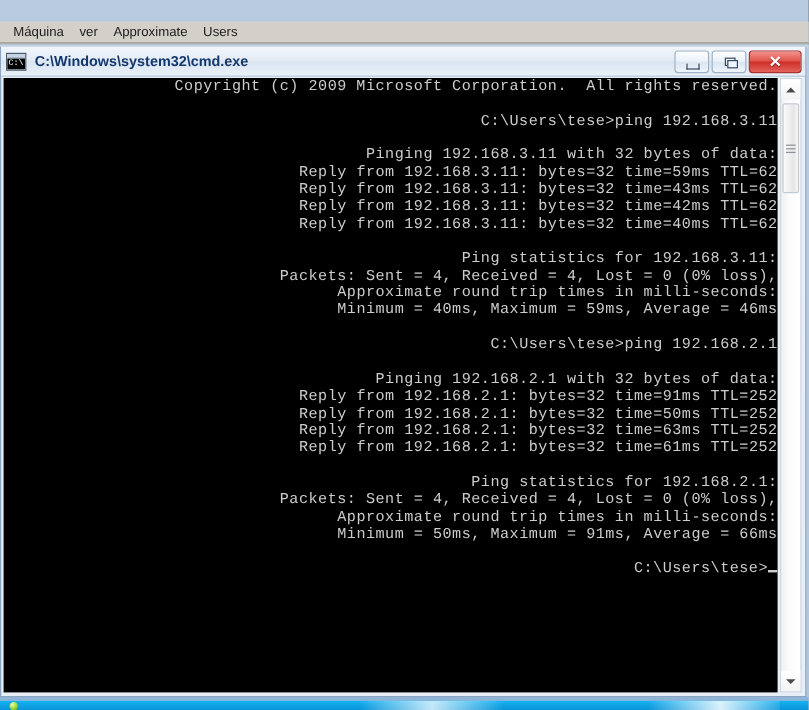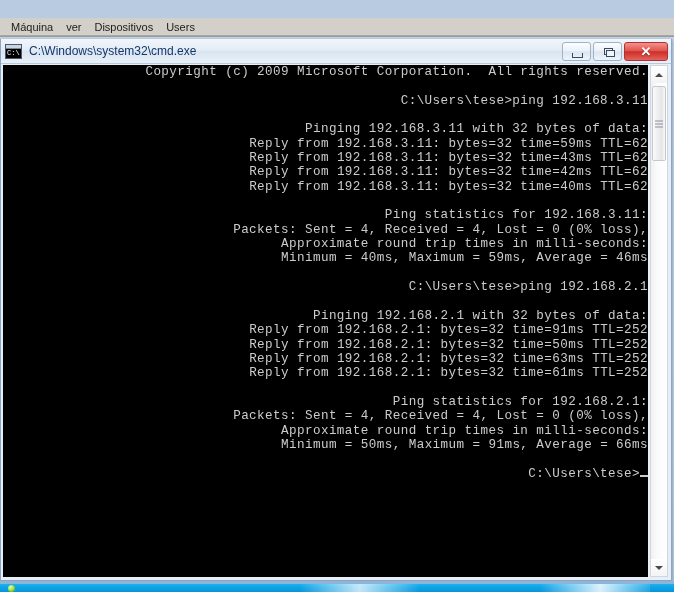--- a/index.html
+++ b/index.html
@@ -153,20 +153,21 @@
     font-size: 7px;
     line-height: 9px;
     padding-left: 1px;
     box-sizing: border-box;
   }
   .cmd-title-text {
     font-size: 12px;
     color: #14386b;
     font-family: "Liberation Sans", sans-serif;
     white-space: nowrap;
+    font-weight: bold;
   }
 
   .cmd-buttons {
     position: absolute;
     right: 3px;
     top: 3px;
     display: flex;
     gap: 2px;
   }
   .winbtn {
@@ -350,21 +351,21 @@
         <span class="q q2"></span>
         <span class="q q3"></span>
         <span class="q q4"></span>
     </div>
     <span class="vbox-title-text">Win7 [Em execução] - Oracle VM VirtualBox</span>
   </div>
 
   <div class="vbox-menubar">
     <div class="vbox-menu-item">Máquina</div>
     <div class="vbox-menu-item">ver</div>
-    <div class="vbox-menu-item">Dispositivos</div>
+    <div class="vbox-menu-item">Approximate</div>
     <div class="vbox-menu-item">Users</div>
   </div>
 
   <div class="guest-screen">
     <div class="guest-desktop"></div>
 
     <div class="cmd-window">
 
       <div class="cmd-titlebar">
         <div class="cmd-icon">

